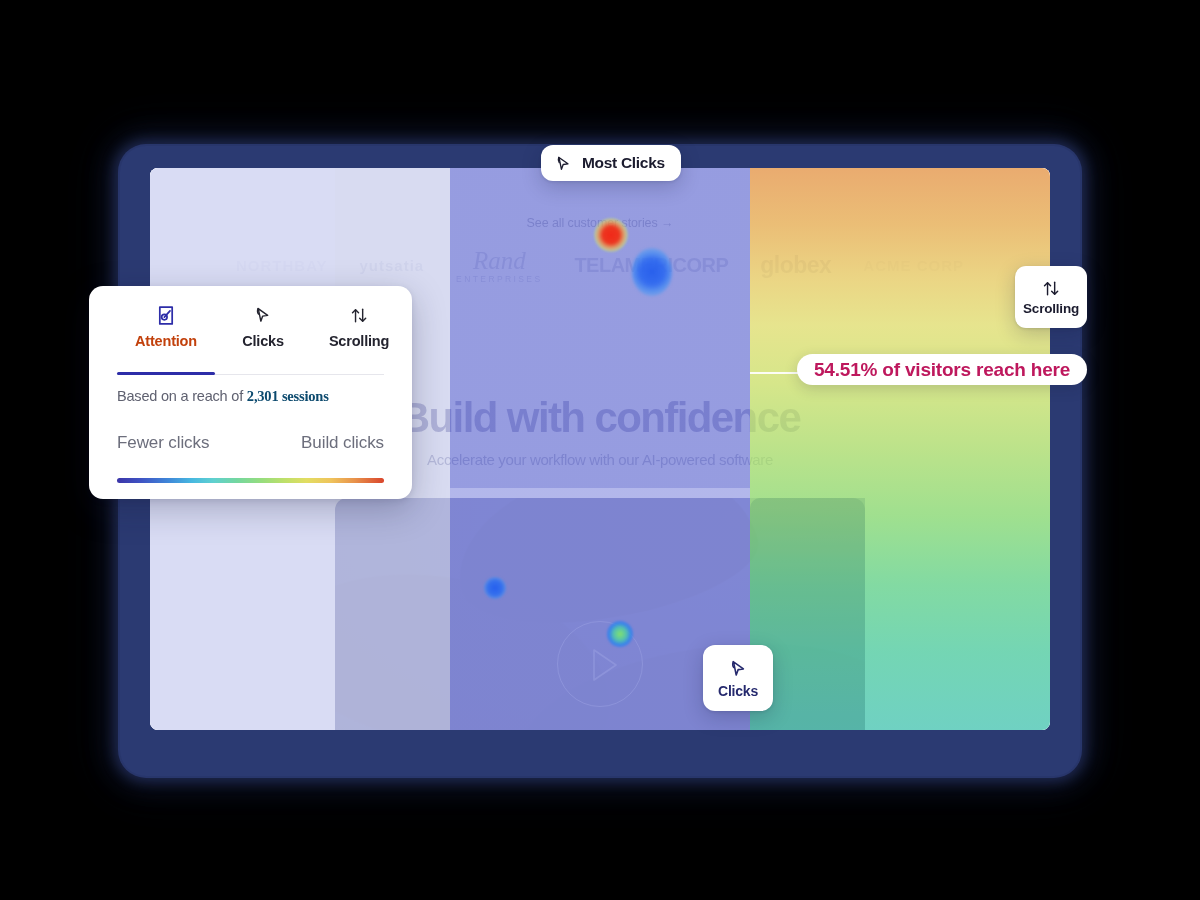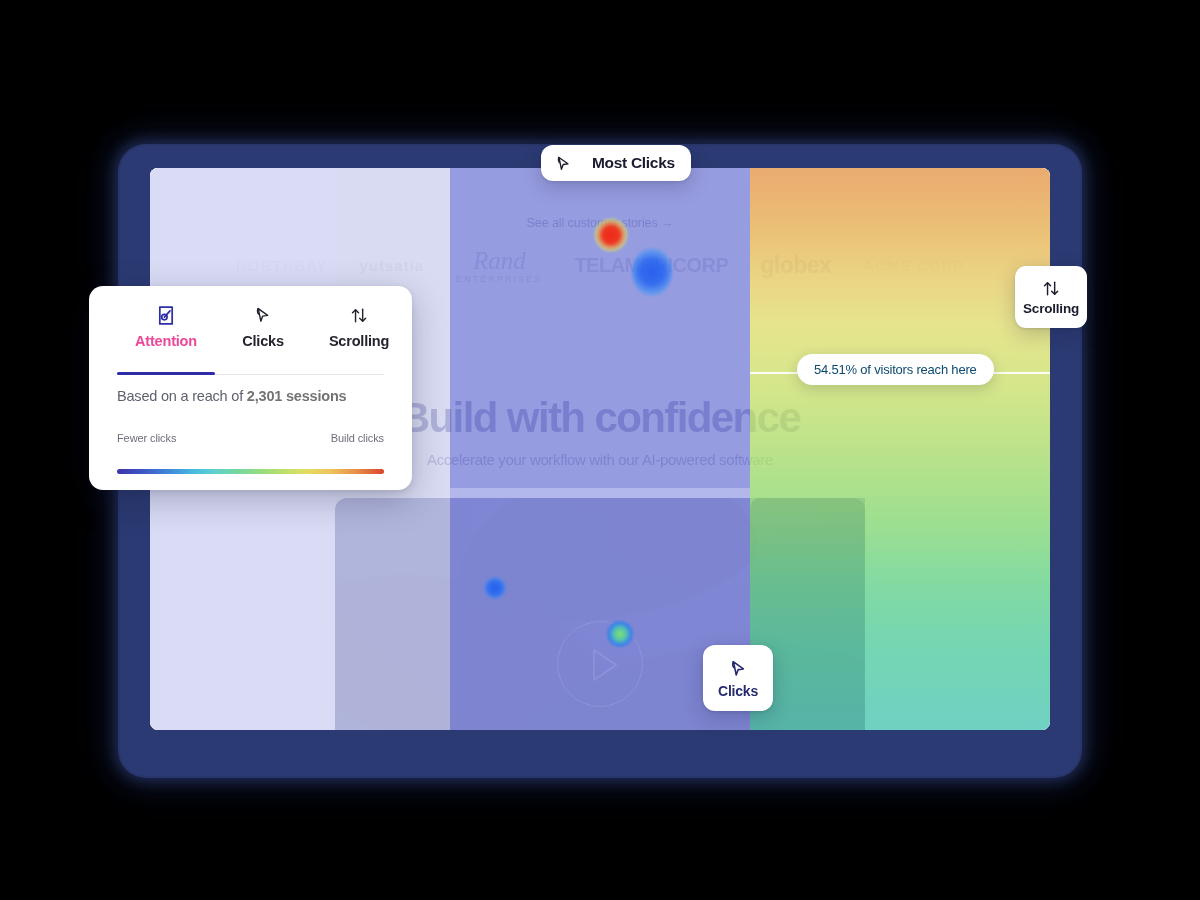--- a/index.html
+++ b/index.html
@@ -272,21 +272,21 @@
     box-shadow: 0 6px 20px rgba(20,25,60,0.22), 0 1px 3px rgba(20,25,60,0.12);
     display: flex;
     align-items: center;
     z-index: 30;
   }
 
   #chip-most-clicks {
     left: 541px; top: 145px;
     height: 36px;
     padding: 0 16px 0 13px;
-    gap: 19px;
+    gap: 9px;
     border-radius: 12px;
   }
   #chip-most-clicks .chip-label {
     font-size: 15.5px;
     font-weight: 700;
     color: #1b1b2e;
     letter-spacing: -0.3px;
   }
 
   #chip-scrolling {
@@ -314,21 +314,21 @@
   }
 
   #chip-scroll-pct {
     left: 797px; top: 354px;
     height: 31px;
     padding: 0 17px;
     border-radius: 16px;
     box-shadow: 0 4px 14px rgba(20,25,60,0.18);
   }
   #chip-scroll-pct .chip-label {
-    font-size: 13px; font-weight: 400; color: #0c4a6e; letter-spacing: -0.2px;
+    font-size: 19px; font-weight: 700; color: #be185d; letter-spacing: -0.2px;
   }
 
   
   #legend-panel {
     position: absolute;
     left: 89px; top: 286px;
     width: 323px;
     background: #ffffff;
     border-radius: 14px;
     box-shadow:
@@ -351,21 +351,21 @@
     cursor: pointer;
     position: relative;
   }
   .legend-tab .tab-icon { height: 22px; display: flex; align-items: center; justify-content: center; margin-bottom: 7px; }
   .legend-tab .tab-label {
     font-size: 14.5px;
     font-weight: 700;
     color: #24242f;
     letter-spacing: -0.2px;
   }
-  .legend-tab.active .tab-label { color: #ec4899; }
+  .legend-tab.active .tab-label { color: #c2410c; }
   #tab-attention { width: 98px; }
   #tab-clicks    { width: 96px; }
   #tab-scrolling { width: 96px; }
 
   #legend-tab-rule {
     position: absolute;
     left: 28px; right: 28px;
     top: 70px;
     height: 1px;
     background: #e6e6ec;
@@ -379,30 +379,30 @@
     background: #2d2da8;
     border-radius: 2px;
   }
 
   #legend-sample {
     margin: 26px 28px 0 28px;
     font-size: 14.5px;
     color: #5f6170;
     letter-spacing: -0.2px;
   }
-  #legend-sample b { color: #737373; font-weight: 700; }
+  #legend-sample b { color: #0c4a6e; font-weight: 700; font-family: Liberation Serif, serif; }
 
   #legend-scale {
     margin: 28px 28px 0 28px;
     padding-bottom: 16px;
   }
   #legend-scale-labels {
     display: flex;
     justify-content: space-between;
-    font-size: 11px;
+    font-size: 17px;
     color: #6c6e7c;
     letter-spacing: -0.1px;
     margin-bottom: 25px;
   }
   #legend-gradient {
     height: 5px;
     border-radius: 3px;
     background: linear-gradient(90deg,
       #3b35a8 0%,
       #3f53c4 9%,

